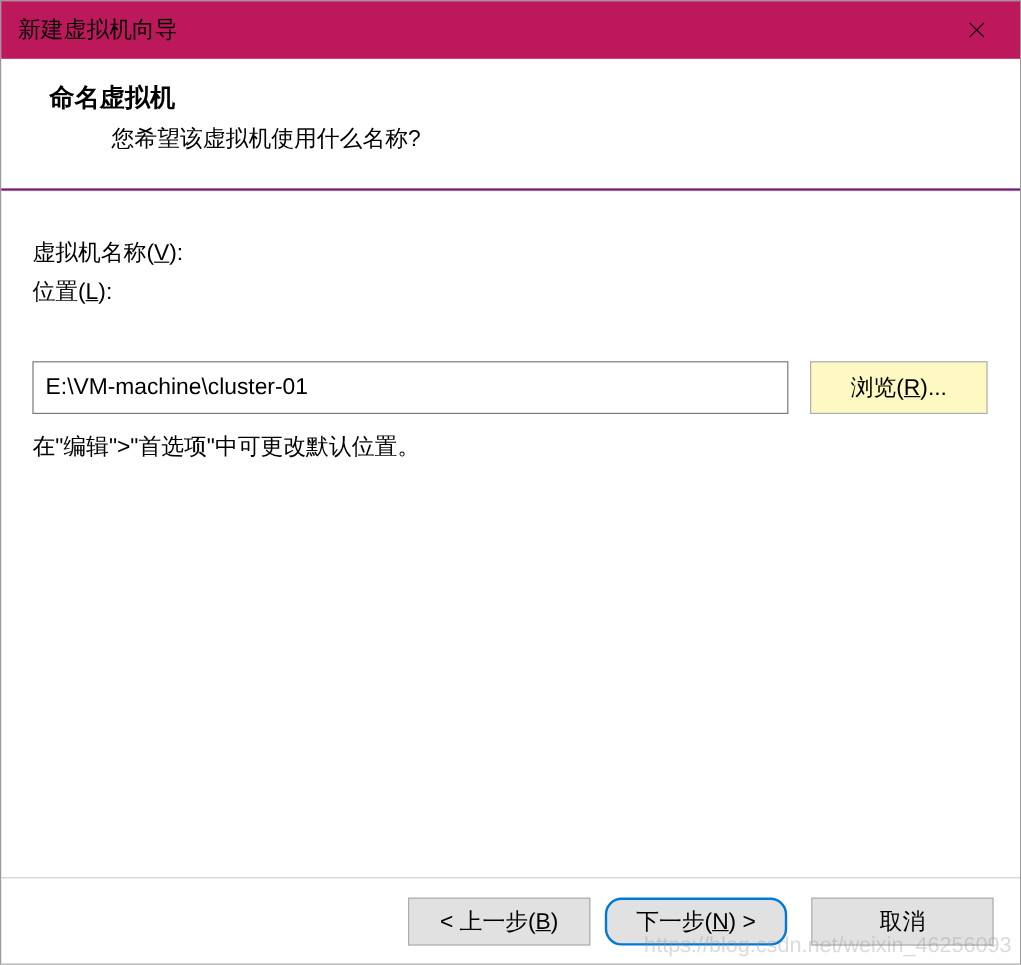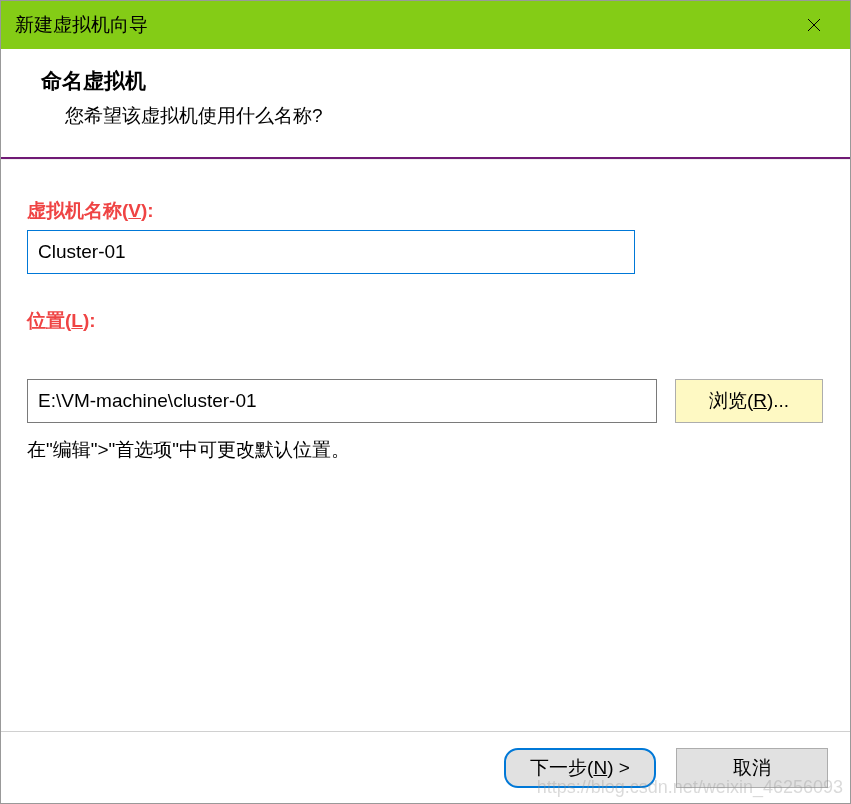--- a/index.html
+++ b/index.html
@@ -21,21 +21,21 @@
       border: 1px solid #999;
       display: flex;
       flex-direction: column;
     }
     .titlebar {
       height: 48px;
       display: flex;
       align-items: center;
       justify-content: space-between;
       padding: 0 13px 0 14px;
-      background: #84cc16;
+      background: #be185d;
     }
     .titlebar-title {
       font-size: 19px;
       color: #000;
     }
     .close-btn {
       width: 46px;
       height: 32px;
       display: flex;
       align-items: center;
@@ -54,32 +54,31 @@
     }
     .header-title {
       font-size: 21px;
       font-weight: bold;
       color: #000;
       margin-bottom: 8px;
     }
     .header-subtitle {
       font-size: 19px;
       color: #000;
-      margin-left: 24px;
+      margin-left: 52px;
     }
     .content {
       flex: 1;
       padding: 38px 26px 10px 26px;
       border-top: 1px solid #f0f0f0;
     }
     .field-label {
       font-size: 19px;
-      color: #ef4444;
+      color: #000000;
       margin-bottom: 6px;
-      font-weight: bold;
     }
     .underline {
       text-decoration: underline;
     }
     .name-input {
       width: 608px;
       height: 44px;
       border: 1px solid #0078d7;
       padding: 0 10px;
       font-size: 19px;
@@ -173,37 +172,39 @@
   <div class="header-panel">
     <div class="header-title">命名虚拟机</div>
     <div class="header-subtitle">您希望该虚拟机使用什么名称?</div>
   </div>
 
   <div class="content">
 
     <div class="field-label">
       <span>虚拟机名称(</span><span class="underline">V</span><span>):</span>
     </div>
-    <input type="text" class="name-input" value="Cluster-01" style="">
 
     <div class="field-label">
       <span>位置(</span><span class="underline">L</span><span>):</span>
     </div>
     <div class="location-row">
       <input type="text" class="location-input" value="E:\VM-machine\cluster-01" style="">
       <button class="browse-btn">
         <span>浏览(</span><span class="underline">R</span><span>)...</span>
       </button>
     </div>
 
     <div class="hint-text">在"编辑"&gt;"首选项"中可更改默认位置。</div>
 
   </div>
 
   <div class="footer">
+    <button class="footer-btn back">
+      <span>&lt; 上一步(</span><span class="underline">B</span><span>)</span>
+    </button>
     <button class="footer-btn primary next">
       <span>下一步(</span><span class="underline">N</span><span>) &gt;</span>
     </button>
     <button class="footer-btn">取消</button>
   </div>
 
 </div>
 
 <div class="watermark">https://blog.csdn.net/weixin_46256093</div>
 

